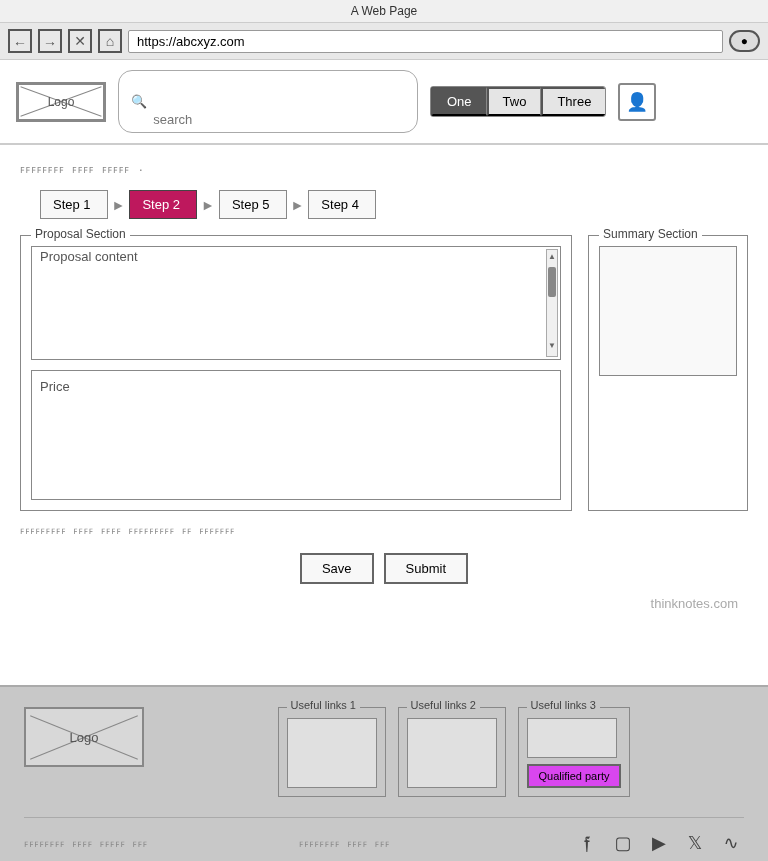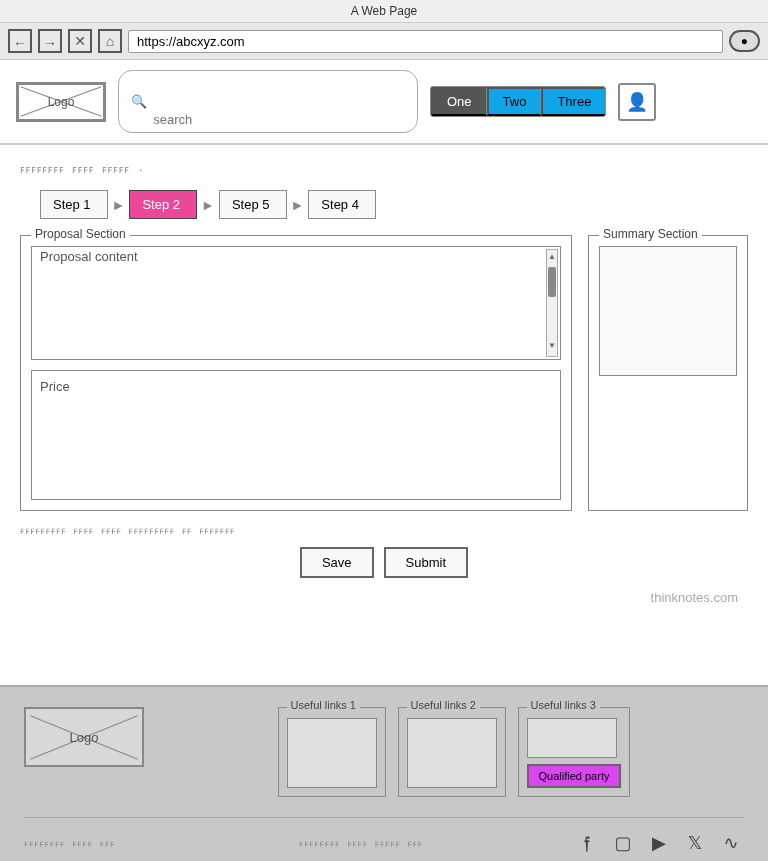--- a/index.html
+++ b/index.html
@@ -118,21 +118,21 @@
       display: flex;
       border: 1px solid #888;
       border-radius: 3px;
       overflow: hidden;
     }
     .nav-tab {
       padding: 5px 14px;
       font-size: 13px;
       cursor: pointer;
       border-right: 1px solid #888;
-      background: #0ea5e9;
+      background: #e5e5e5;
     }
     .nav-tab:last-child { border-right: none; }
     .nav-tab.active {
       background: #555;
       color: #fff;
     }
     .user-avatar {
       width: 38px; height: 38px;
       border: 2px solid #888;
       border-radius: 3px;
@@ -232,21 +232,21 @@
       border: 1px solid #888;
       height: 130px;
       background: #f9f9f9;
     }
 
     .form-note {
       font-size: 10px;
       color: #888;
       font-family: 'Courier New', monospace;
       letter-spacing: 1px;
-      margin-bottom: 10px;
+      margin-bottom: 16px;
     }
 
     .action-buttons {
       display: flex;
       justify-content: center;
       gap: 10px;
       margin-bottom: 10px;
     }
     .action-btn {
       border: 2px solid #666;
@@ -386,21 +386,21 @@
     .step-label {
       border: 1px solid #888;
       padding: 6px 16px 6px 12px;
       font-size: 13px;
       background: #f8f8f8;
       cursor: pointer;
       position: relative;
       white-space: nowrap;
     }
     .step-label.active {
-      background: #ec4899;
+      background: #be185d;
       color: #fff;
       border-color: #444;
     }
     .step-chevron {
       color: #888;
       font-size: 14px;
       padding: 0 4px;
     }
   </style>
 </head>
@@ -531,24 +531,24 @@
       <div class="useful-links-col">
         <span class="useful-links-legend">Useful links 3</span>
         <div class="useful-link-box-sm"></div>
         <button class="qualified-btn">Qualified party</button>
       </div>
     </div>
   </div>
 
   <div class="footer-bottom">
     <div class="footer-text-col">
+      <span>ꜰꜰꜰꜰꜰꜰꜰꜰ ꜰꜰꜰꜰ ꜰꜰꜰꜰꜰ ꜰꜰꜰ</span>
+    </div>
+    <div class="footer-text-col">
       <span>ꜰꜰꜰꜰꜰꜰꜰꜰ ꜰꜰꜰꜰ ꜰꜰꜰ</span>
-    </div>
-    <div class="footer-text-col">
-      <span>ꜰꜰꜰꜰꜰꜰꜰꜰ ꜰꜰꜰꜰ ꜰꜰꜰꜰꜰ ꜰꜰꜰ</span>
     </div>
     <div class="social-icons">
       <span class="social-icon" style="font-weight:bold;font-size:18px;">𝔣</span>
       <span class="social-icon" style="font-size:18px;">▢</span>
       <span class="social-icon" style="font-size:18px;">▶</span>
       <span class="social-icon" style="font-size:18px;">𝕏</span>
       <span class="social-icon" style="font-size:18px;">∿</span>
     </div>
   </div>
 </div>

